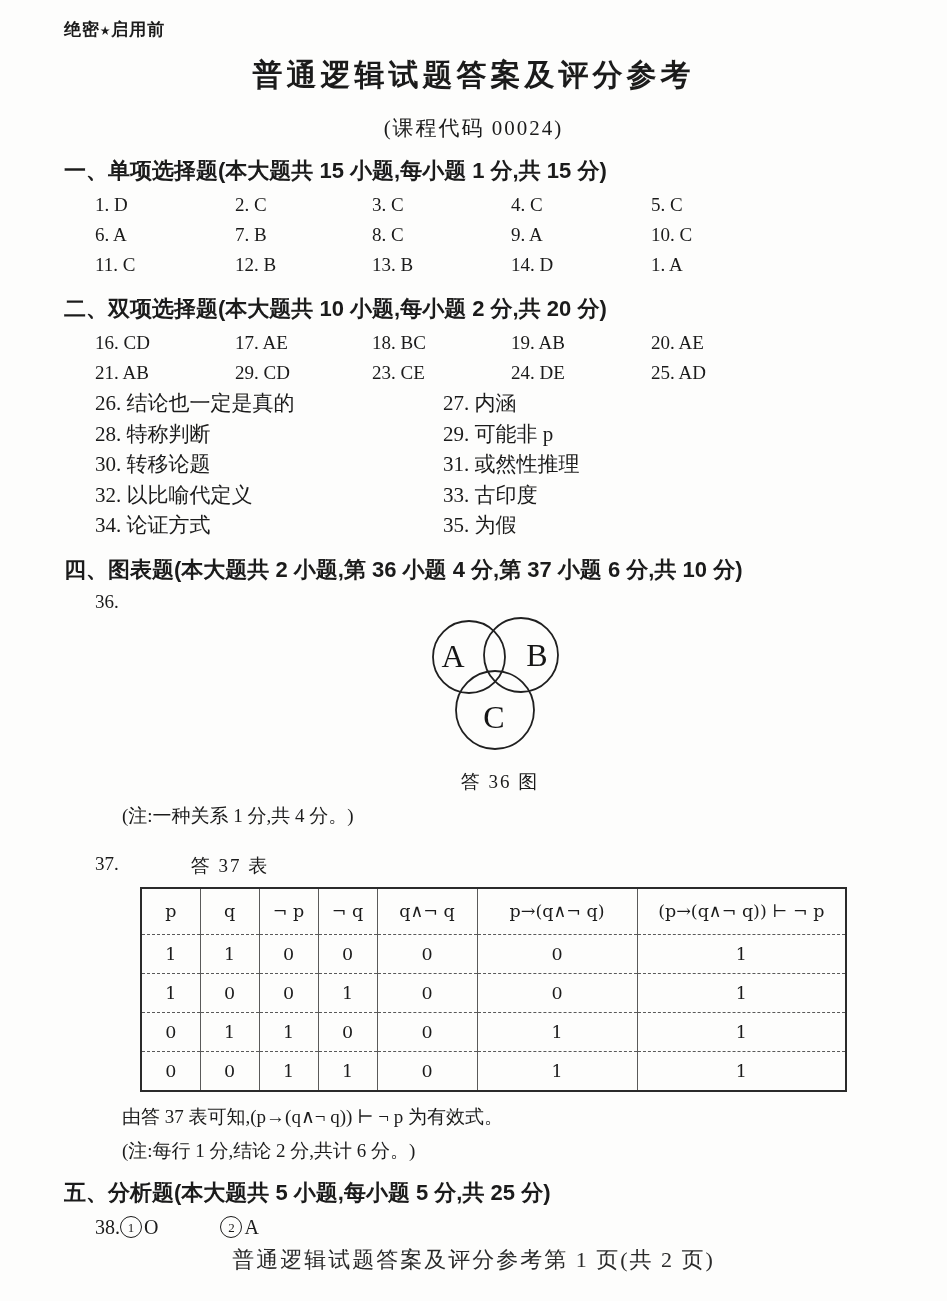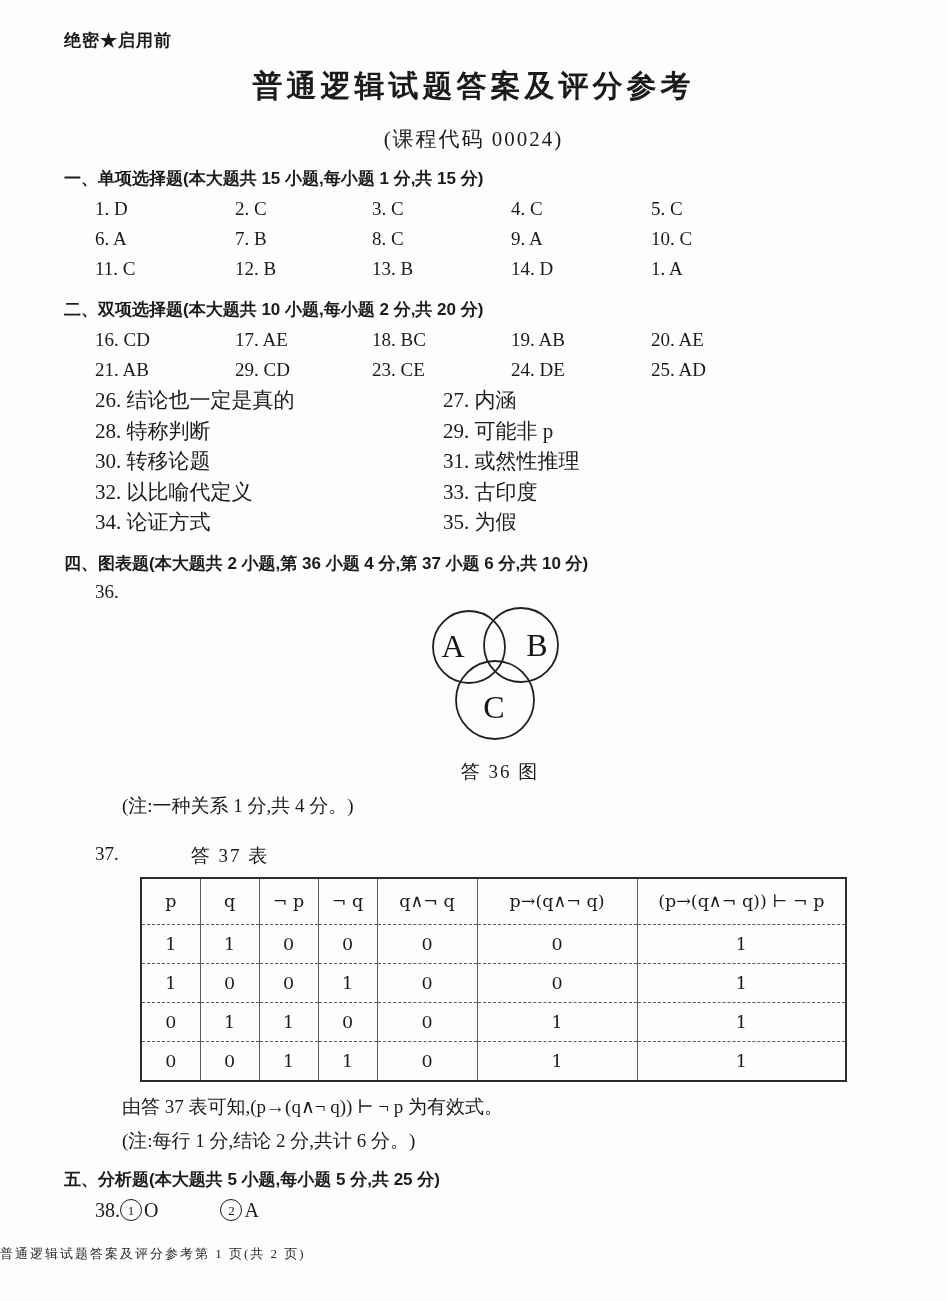--- a/index.html
+++ b/index.html
@@ -6,40 +6,40 @@
   .page{
     position:relative;
     width:947px;height:1301px;
     margin:0 auto;
     background:#fdfdfc;
     color:#1b1b1b;
     font-family:"Liberation Serif","DejaVu Serif",serif;
     overflow:hidden;
   }
   .secret{
-    padding-top:29px;margin-left:64px;
-    font-family:Liberation Serif, serif;
+    padding-top:18px;margin-left:64px;
+    font-family:Liberation Mono, monospace;
     font-size:17px;font-weight:bold;letter-spacing:1px;
   }
   .doc-title{
     margin-top:22px;text-align:center;
     font-size:29px;font-weight:bold;letter-spacing:1px;
   }
   .doc-subtitle{
     margin-top:14px;text-align:center;
     font-size:30px;font-weight:bold;letter-spacing:4px;
   }
   .course-code{
     margin-top:18px;text-align:center;
     font-size:21px;letter-spacing:2px;
   }
   .sec-heading{
     margin:14px 0 4px 64px;
     font-family:"Liberation Sans","DejaVu Sans",sans-serif;
-    font-size:17px;font-weight:bold;
+    font-size:22px;font-weight:bold;
   }
   .grid5{
     margin-left:95px;width:700px;
     display:grid;grid-template-columns:140px 137px 139px 140px 144px;
     font-size:19px;line-height:30px;
   }
   .grid2{
     margin-left:95px;width:700px;
     display:grid;grid-template-columns:348px auto;
     font-size:21px;line-height:30.5px;
@@ -68,21 +68,21 @@
   .ans38{margin:8px 0 0 95px;font-size:20px;display:flex;align-items:center;}
   .ans38 .pair{display:flex;align-items:center;}
   .ans38 .pair + .pair{margin-left:62px;}
   .circled{
     display:inline-flex;align-items:center;justify-content:center;
     width:20px;height:20px;border:1.5px solid #1b1b1b;border-radius:50%;
     font-size:13px;line-height:1;margin-right:2px;
   }
   .footer{
     position:absolute;left:0;right:0;top:1245px;
-    font-size:13px;letter-spacing:2px;color:#2a2a2a;
+    text-align:center;font-size:22px;letter-spacing:2px;color:#2a2a2a;
   }
   svg text{font-family:"Liberation Serif","DejaVu Serif",serif;}
 </style>
 </head>
 <body>
 
 <div class="page">
 
   <div class="secret">绝密★启用前</div>
 

